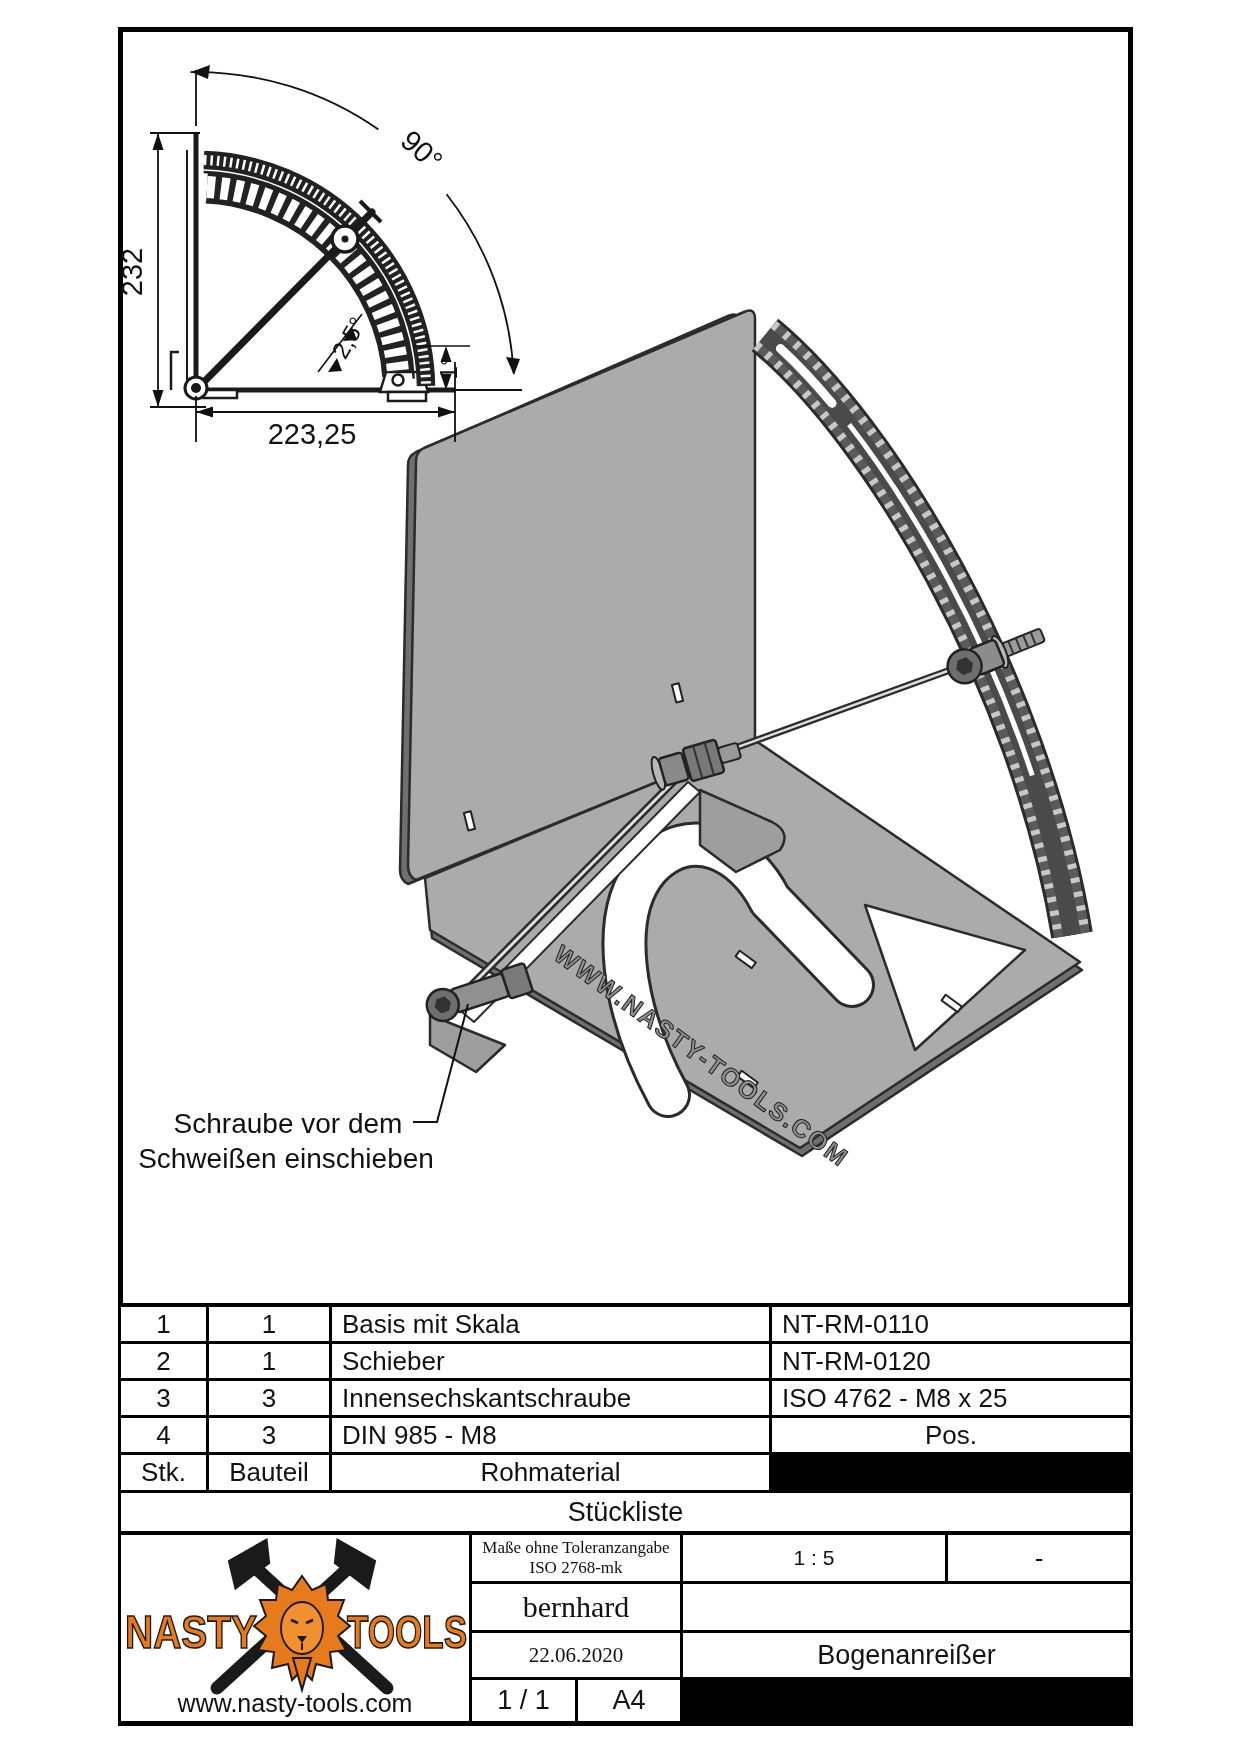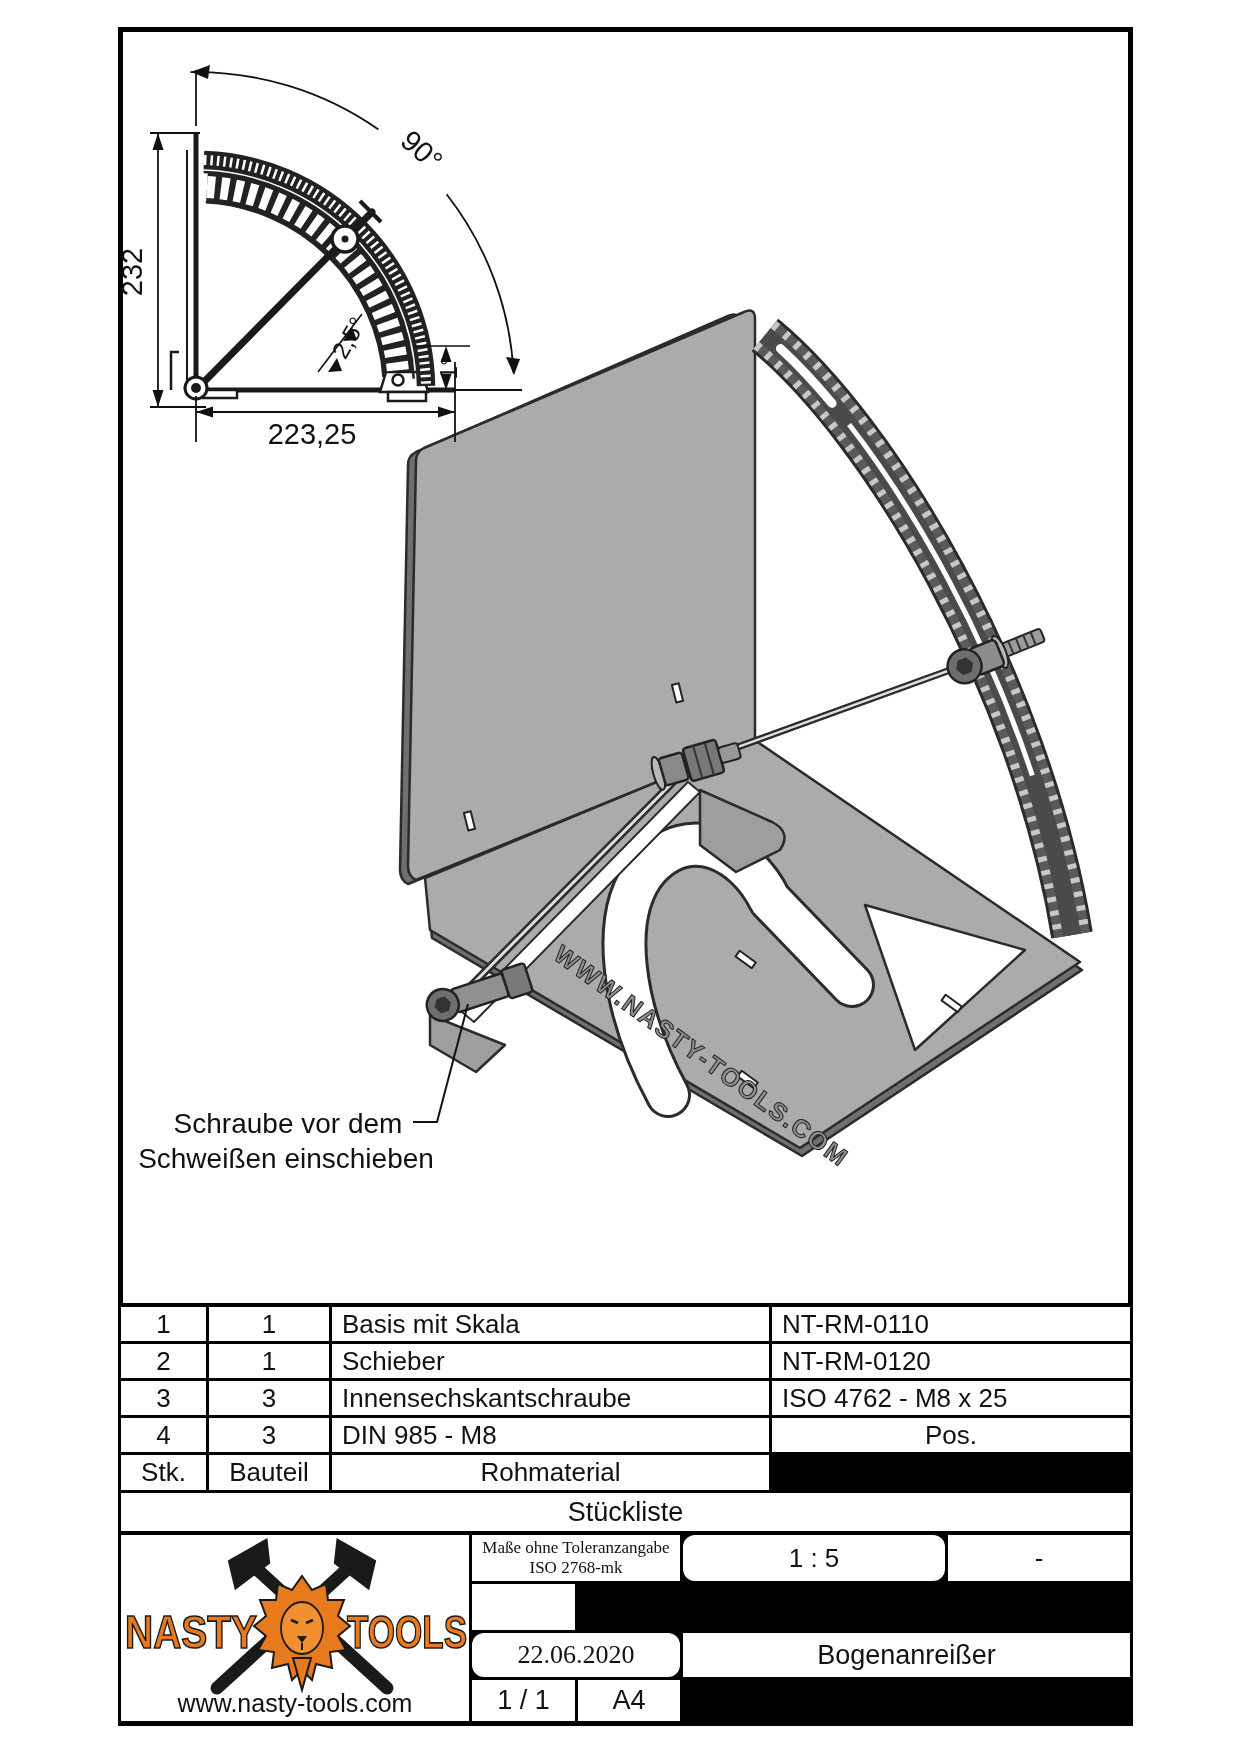--- a/index.html
+++ b/index.html
@@ -24,21 +24,21 @@
              grid-template-columns:348px 103px 102px 1fr;
              grid-template-rows:46px 46px 44px 1fr;}
   .cell{background:#fff;display:flex;align-items:center;justify-content:center;
         font-size:26px;overflow:hidden;white-space:nowrap;}
   .cell.left{justify-content:flex-start;padding-left:10px;text-align:center;}
   .span4{grid-column:1 / -1;}
   .span23{grid-column:2 / span 2;font-family:Liberation Serif, serif;}
   .logo-cell{grid-column:1;grid-row:1 / span 4;justify-content:flex-end;}
   .tol{flex-direction:column;font-size:17px;line-height:1.2;}
   .split{display:grid;grid-template-columns:262px 1fr;gap:3px;background:#000;}
-  .fs27{font-size:27px;} .fs28{font-size:26px;border-radius:12px;} .fs30{font-size:30px;}
+  .fs27{font-size:27px;} .fs28{font-size:21px;} .fs30{font-size:30px;}
 </style>
 </head>
 <body>
 
 <div class="sheet">
   <div class="page-border"></div>
 
   <svg width="1240" height="1754" viewBox="0 0 1240 1754" style="position:absolute;left:0;top:0;">
 
     <g stroke-linejoin="round">
@@ -247,20 +247,21 @@
 
     <div class="cell tol span23">
       <div>Maße ohne Toleranzangabe</div>
       <div>ISO 2768-mk</div>
     </div>
     <div class="split">
       <div class="cell fs28">1 : 5</div>
       <div class="cell">-</div>
     </div>
 
+    <div class="cell span23 fs30">bernhard</div>
     <div class="cell"></div>
 
     <div class="cell span23 fs28">22.06.2020</div>
     <div class="cell fs27">Bogenanreißer</div>
 
     <div class="cell fs27">1 / 1</div>
     <div class="cell fs27">A4</div>
   </div>
 </div>
 

